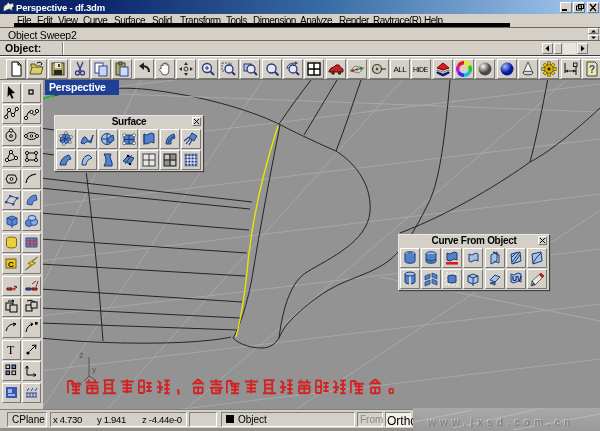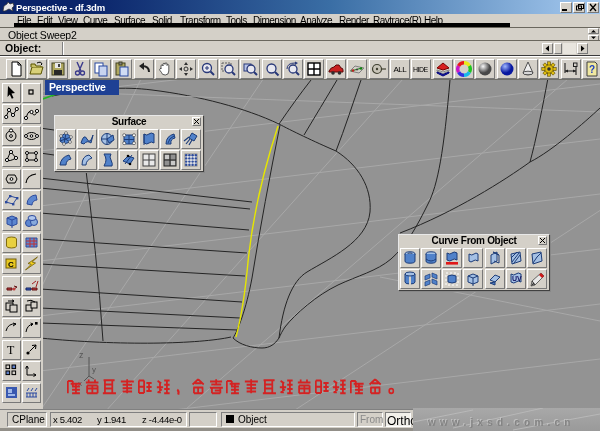--- a/index.html
+++ b/index.html
@@ -704,21 +704,21 @@
   </svg>
 <svg class="abs" style="left:386px;top:378px;transform:scale(1.05,1.18);transform-origin:0 0" width="15" height="15">
     <circle cx="5" cy="11" r="2" stroke="#d42222" stroke-width="1.5" fill="none"></circle>
   </svg>
 <div class="abs" style="left:0;top:409px;width:600px;height:22px;background:#d4d0c8;border-top:1px solid #808080"></div>
 <div class="abs" style="left:0;top:428px;width:600px;height:3px;background:#928f88"></div>
 <div class="sunk" style="left:7px;top:412px;width:40px;height:15px;background:#d4d0c8"></div>
 <span class="abs" style="left:12px;top:414px;font-size:10px;color:#000;white-space:nowrap">CPlane</span>
 <div class="sunk" style="left:50px;top:412px;width:137px;height:15px;background:#d4d0c8"></div>
 <span class="abs" style="left:50px;top:414px;font-size:10px;color:#000;white-space:nowrap"></span>
-<span class="abs" style="left:53px;top:414px;font-size:9.5px;letter-spacing:-0.3px;color:#000">x 5.402</span>
+<span class="abs" style="left:53px;top:414px;font-size:9.5px;letter-spacing:-0.3px;color:#000">x 4.730</span>
 <span class="abs" style="left:97px;top:414px;font-size:9.5px;letter-spacing:-0.3px;color:#000">y 1.941</span>
 <span class="abs" style="left:142px;top:414px;font-size:9.5px;letter-spacing:-0.3px;color:#000;width:44px;overflow:hidden;display:inline-block;white-space:nowrap">z -4.44e-0</span>
 <div class="sunk" style="left:189px;top:412px;width:28px;height:15px;background:#d4d0c8"></div>
 <span class="abs" style="left:193px;top:414px;font-size:10px;color:#000;white-space:nowrap"></span>
 <div class="sunk" style="left:221px;top:412px;width:134px;height:15px;background:#d4d0c8"></div>
 <span class="abs" style="left:225px;top:414px;font-size:10px;color:#000;white-space:nowrap"></span>
 <div class="abs" style="left:226px;top:415px;width:8px;height:8px;background:#000"></div>
 <span class="abs" style="left:238px;top:414px;font-size:10px;color:#000">Object</span>
 <div class="sunk" style="left:357px;top:412px;width:26px;height:15px;background:#d4d0c8"></div>
 <span class="abs" style="left:360px;top:414px;font-size:10px;color:#8a8a8a;white-space:nowrap">From</span>

